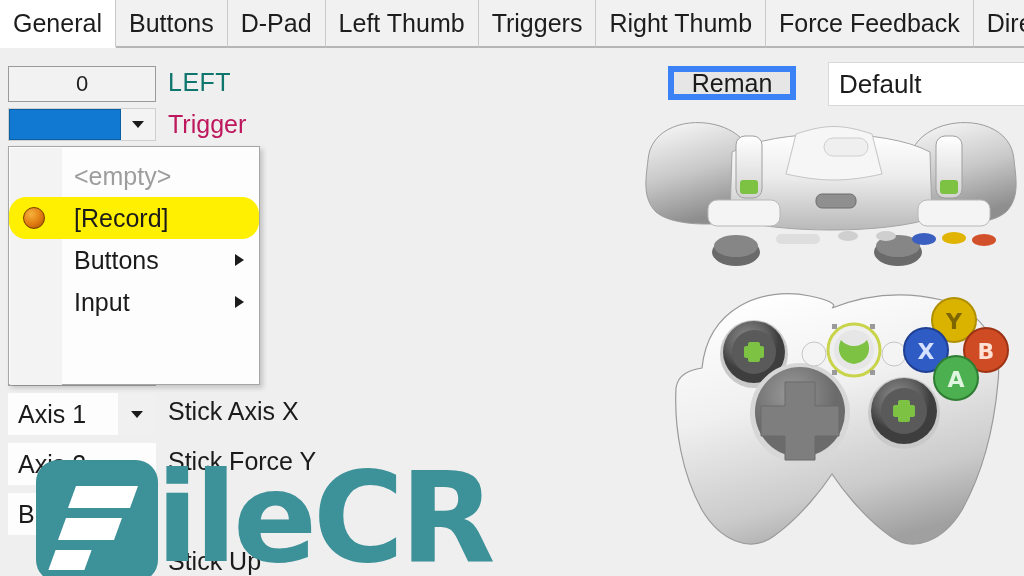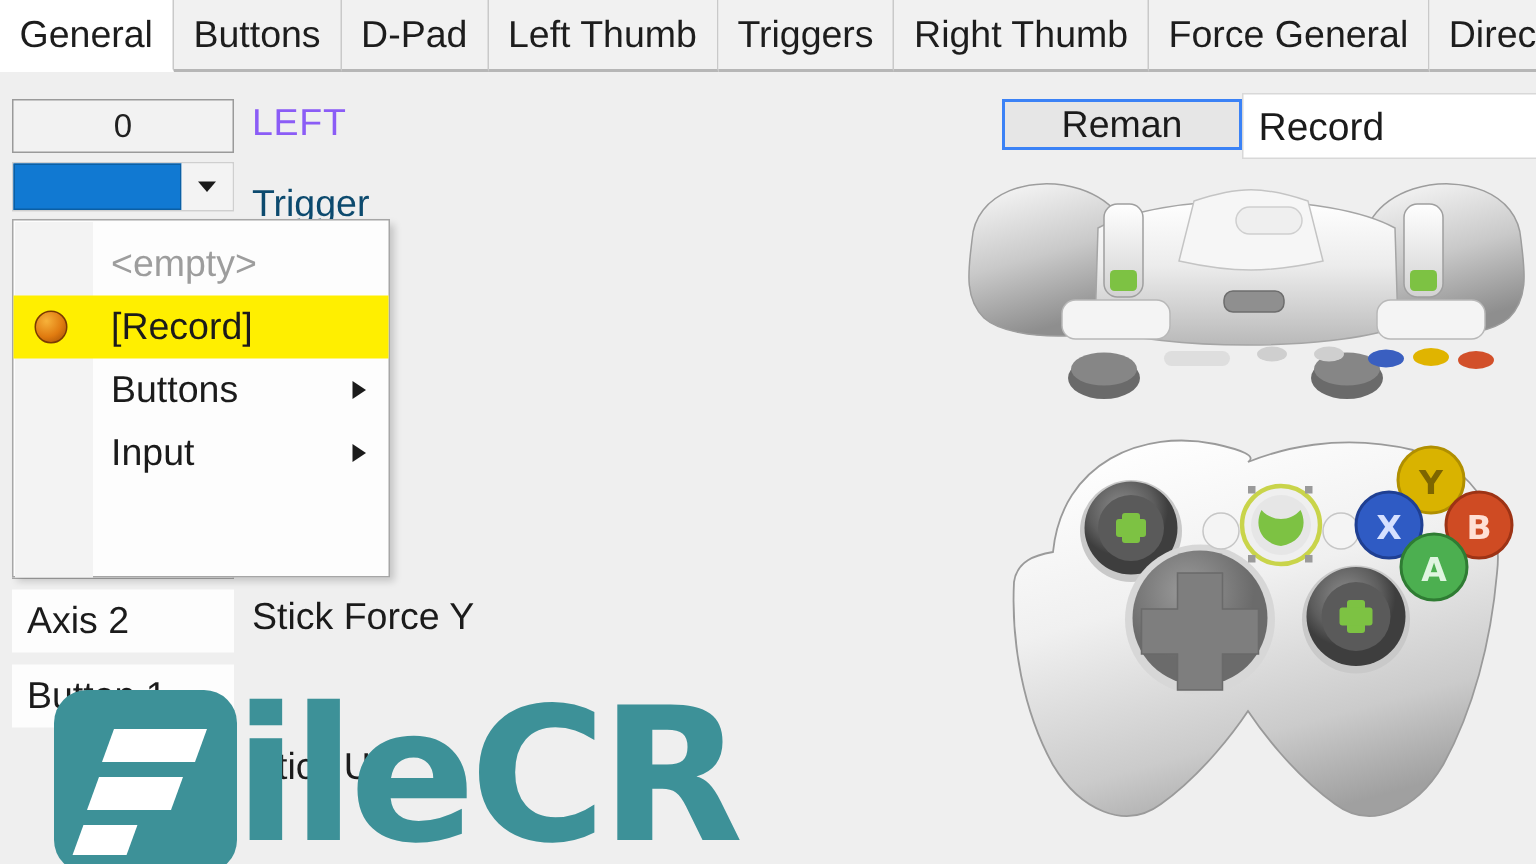--- a/index.html
+++ b/index.html
@@ -51,21 +51,21 @@
   .num-field {
     position: absolute; left: 8px; top: 18px;
     width: 148px; height: 36px;
     background: #f2f2f2;
     border: 1px solid #9a9a9a;
     display: flex; align-items: center; justify-content: center;
     font-size: 22px; color: #202020;
   }
   .left-label {
     position: absolute; left: 168px; top: 20px;
-    font-size: 25px; color: #8b5cf6; letter-spacing: .5px;
+    font-size: 25px; color: #0f766e; letter-spacing: .5px;
   }
 
   
   .color-combo {
     position: absolute; left: 8px; top: 60px;
     width: 148px; height: 33px;
     background: #f5f5f5;
     border: 1px solid #cfcfcf;
     display: flex;
   }
@@ -77,22 +77,22 @@
     flex: 1; display: flex; align-items: center; justify-content: center;
     background: #f3f3f3;
   }
   .combo-arrow::after {
     content: ""; display: block;
     border-left: 6px solid transparent;
     border-right: 6px solid transparent;
     border-top: 7px solid #1a1a1a;
   }
   .trigger-label {
-    position: absolute; left: 168px; top: 74px;
-    font-size: 25px; color: #0c4a6e; text-align: center;
+    position: absolute; left: 168px; top: 62px;
+    font-size: 25px; color: #be185d; text-align: center;
   }
 
   
   .menu {
     position: absolute; left: 8px; top: 98px;
     width: 252px; height: 239px;
     background: #fdfdfd;
     border: 1px solid #a6a6a6;
     box-shadow: 3px 3px 5px rgba(0,0,0,.18);
     z-index: 40;
@@ -104,21 +104,21 @@
   }
   .menu-list { position: relative; padding-top: 8px; }
   .menu-item {
     position: relative;
     height: 42px;
     display: flex; align-items: center;
     font-size: 25px; color: #1b1b1b;
   }
   .menu-item .mi-label { position: absolute; left: 65px; }
   .menu-item.dim .mi-label { color: #9d9d9d; }
-  .menu-item.highlighted { background: #ffef00; }
+  .menu-item.highlighted { background: #ffef00; border-radius: 17px; }
   .mi-icon {
     position: absolute; left: 14px; top: 50%;
     transform: translateY(-50%);
     width: 22px; height: 22px; border-radius: 50%;
     background: radial-gradient(circle at 35% 30%, #f7b23a 0%, #e07b10 55%, #9c4a03 100%);
     border: 1px solid #7a3a02;
   }
   .mi-arrow {
     position: absolute; right: 15px; top: 50%;
     transform: translateY(-50%);
@@ -166,23 +166,23 @@
   .row-label {
     position: absolute; left: 168px; top: 4px;
     font-size: 25px; color: #1b1b1b; white-space: nowrap;
   }
 
   
   .right-panel { position: absolute; left: 640px; top: 48px; width: 384px; height: 528px; }
 
   .reman-btn {
     position: absolute; left: 28px; top: 18px;
-    width: 160px; height: 34px;
+    width: 128px; height: 34px;
     background: #e6e6e6;
-    border: 2px solid #3b82f6;
+    border: 6px solid #3b82f6;
     display: flex; align-items: center; justify-content: center;
     font-size: 25px; color: #1b1b1b;
   }
   .profile-field {
     position: absolute; left: 188px; top: 14px;
     width: 200px; height: 44px;
     background: #ffffff;
     border: 1px solid #d8d8d8;
     display: flex; align-items: center;
     padding-left: 10px;
@@ -240,21 +240,21 @@
     <div class="tab">
         <span>Left Thumb</span>
       </div>
     <div class="tab">
         <span>Triggers</span>
       </div>
     <div class="tab">
         <span>Right Thumb</span>
       </div>
     <div class="tab">
-        <span>Force General</span>
+        <span>Force Feedback</span>
       </div>
     <div class="tab clipped">
         <span>Direct Input</span>
       </div>
   </div>
 
   <div class="left-panel">
 
     <div class="num-field">
       <span>0</span>
@@ -291,20 +291,27 @@
         <div class="menu-item">
           <span class="mi-label">Input</span>
           <span class="mi-arrow"></span>
         </div>
 
       </div>
     </div>
 
     <div class="rows">
 
+      <div class="row">
+        <div class="row-combo">
+          <span class="rc-text">Axis 1</span>
+          <span class="rc-arrow"></span>
+        </div>
+        <div class="row-label">Stick Axis X</div>
+      </div>
 
       <div class="row">
         <div class="row-combo">
           <span class="rc-text">Axis 2</span>
         </div>
         <div class="row-label">Stick Force Y</div>
       </div>
 
       <div class="row">
         <div class="row-combo">
@@ -319,21 +326,21 @@
     </div>
   </div>
 
   <div class="right-panel">
 
     <div class="reman-btn">
       <span>Reman</span>
     </div>
 
     <div class="profile-field">
-      <span>Record</span>
+      <span>Default</span>
     </div>
 
     <svg class="pad-top" viewBox="0 0 390 180">
       <defs>
         <linearGradient id="bodyG" x1="0" y1="0" x2="0" y2="1">
           <stop offset="0%" stop-color="#ffffff"></stop>
           <stop offset="45%" stop-color="#ececec"></stop>
           <stop offset="100%" stop-color="#b9b9b9"></stop>
         </linearGradient>
         <linearGradient id="gripG" x1="0" y1="0" x2="0.3" y2="1">

